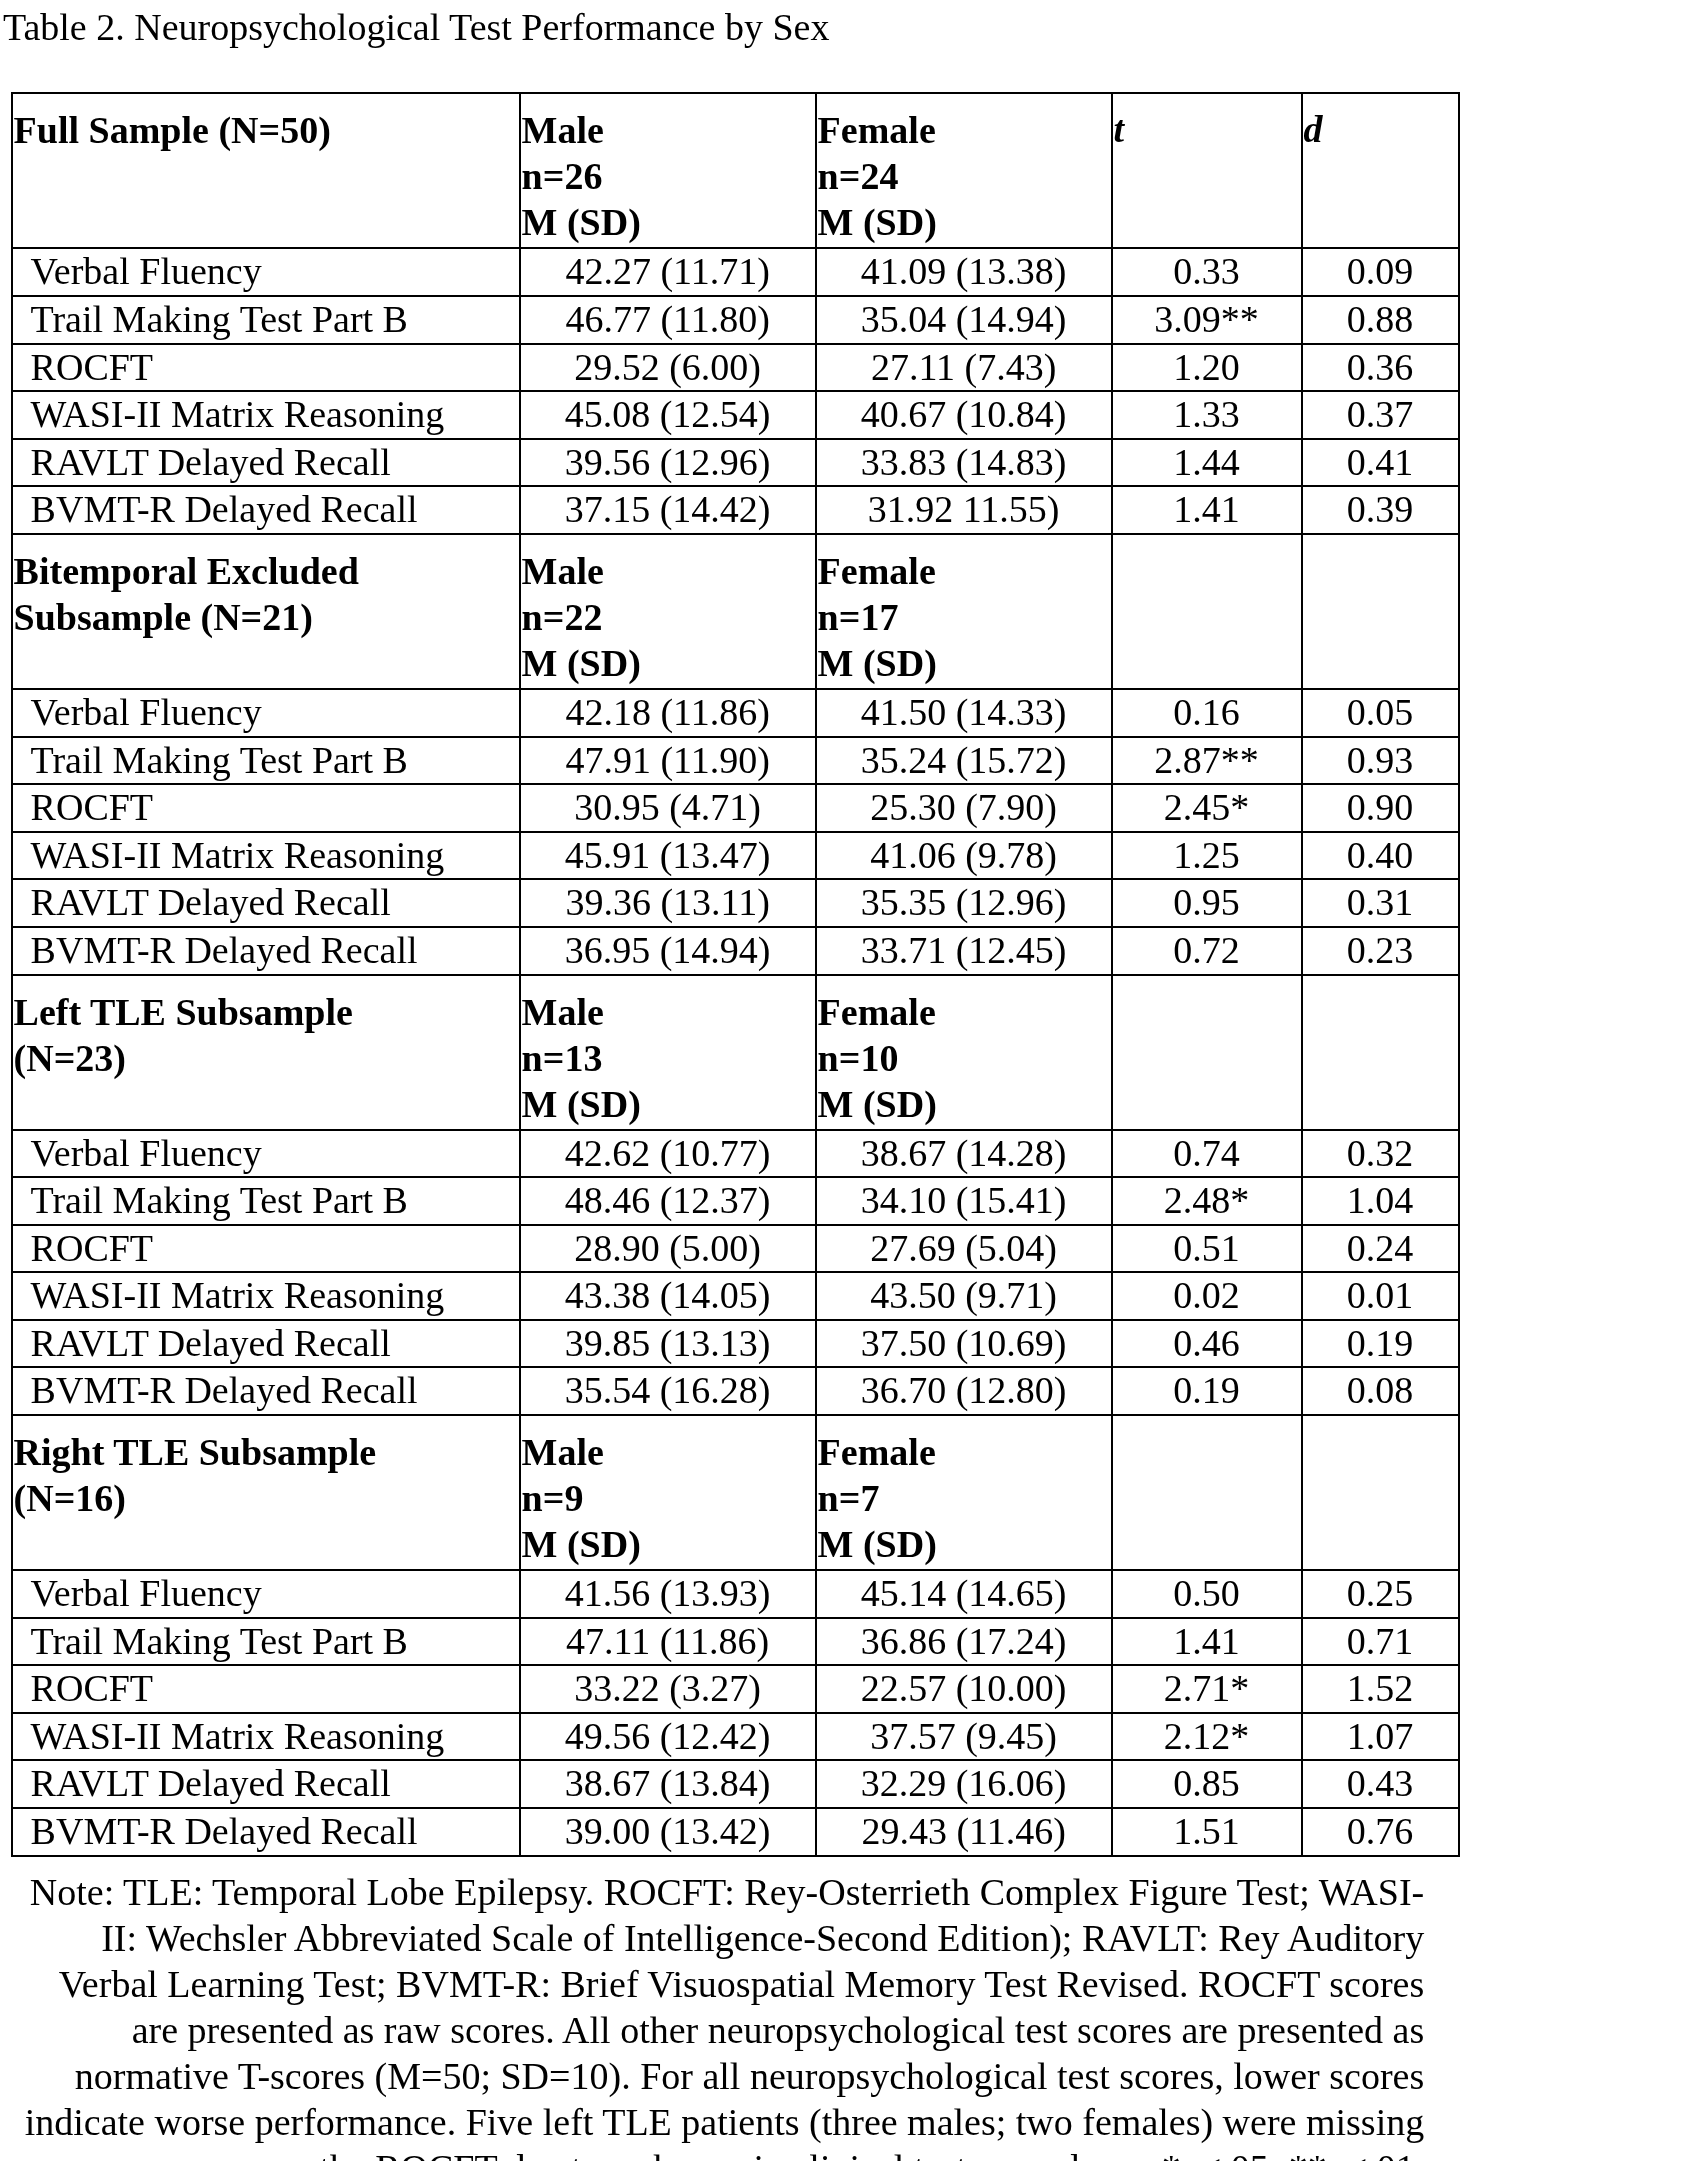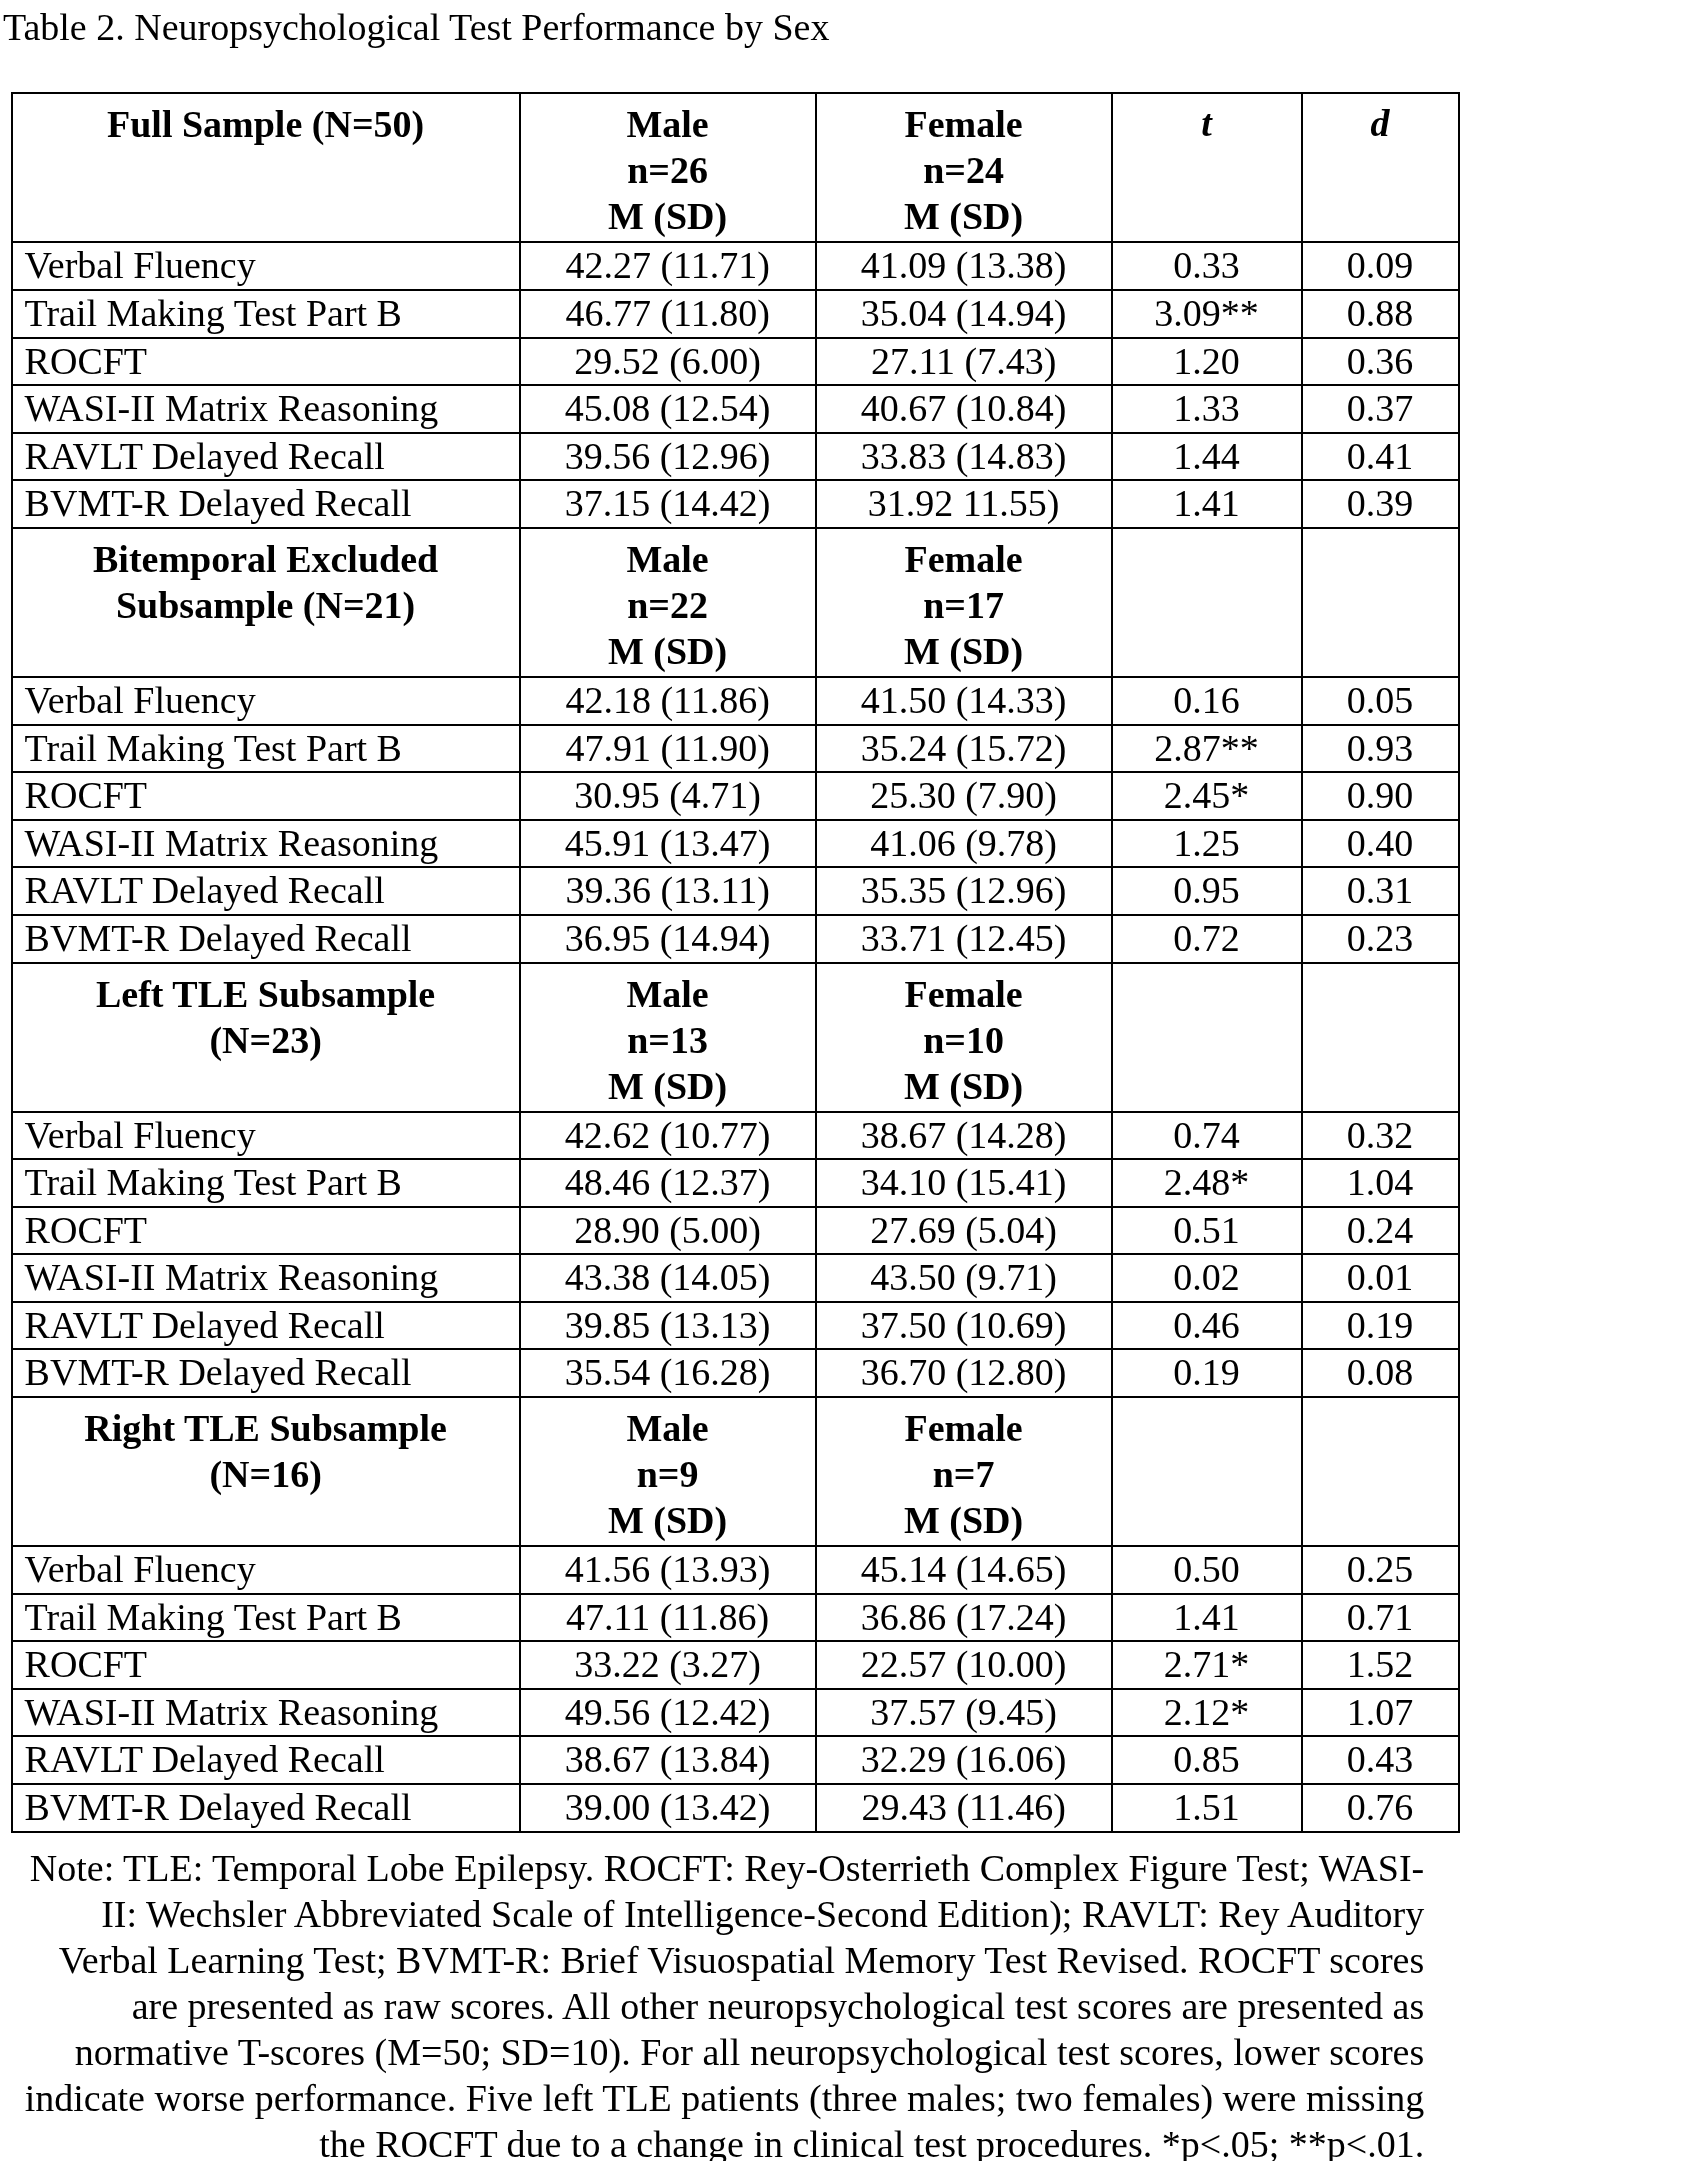--- a/index.html
+++ b/index.html
@@ -32,39 +32,38 @@
     overflow: hidden;
   }
   col.c-label  { width: 508px; }
   col.c-male   { width: 296px; }
   col.c-female { width: 296px; }
   col.c-t      { width: 190px; }
   col.c-d      { width: 157px; }
 
   tr.group-header td {
     vertical-align: top;
-    text-align: center;
     font-weight: bold;
-    padding-top: 7px;
+    padding-top: 13px;
     height: 139px;
   }
   tr.group-header td div { line-height: 46px; }
   td.stat-head {
     font-style: italic;
     font-weight: bold;
   }
   tr.data-row td {
     height: 44px;
     text-align: center;
     padding: 0;
     vertical-align: middle;
   }
   tr.data-row td.label-cell {
     text-align: left;
-    padding-left: 12px;
+    padding-left: 18px;
   }
   .note {
     margin: 12.5px 3.8px 0 2.9px;
     line-height: 46px;
     text-align: right;
   }
 </style>
 </head>
 <body>
 

